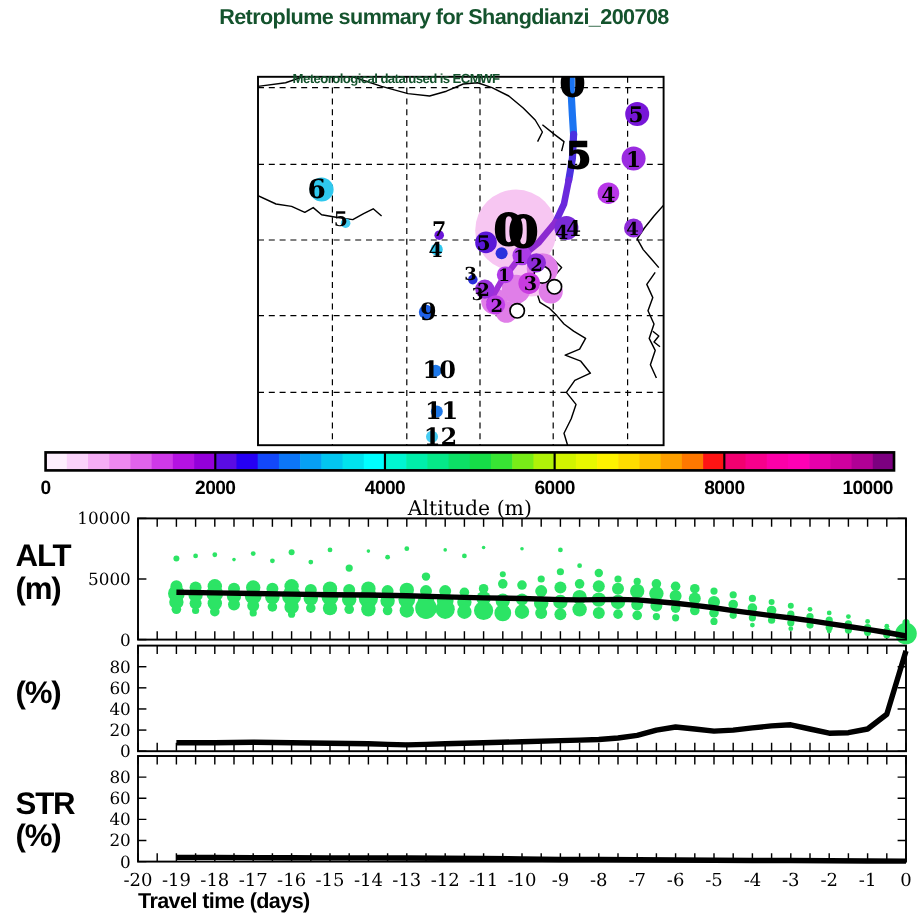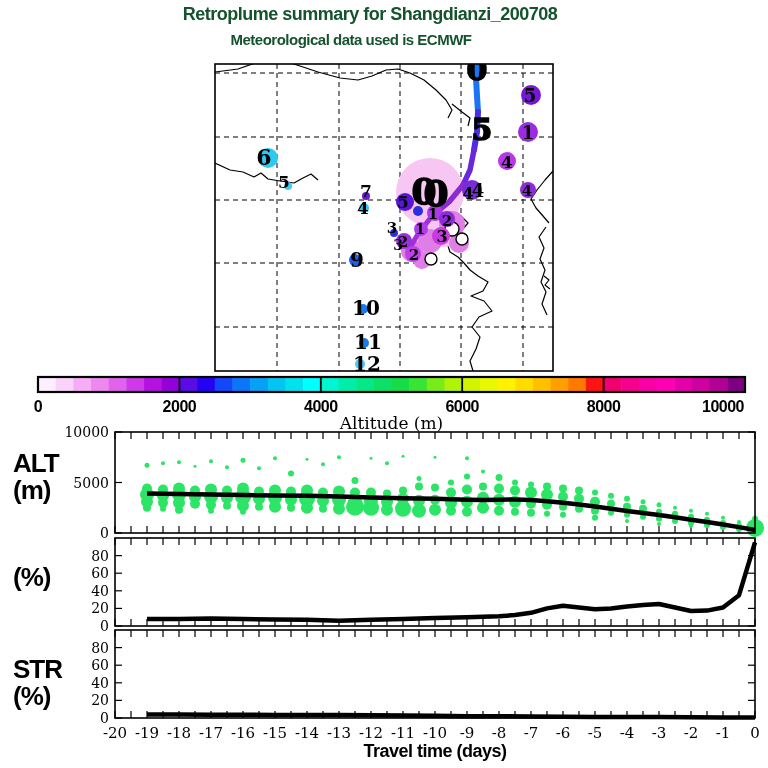--- a/index.html
+++ b/index.html
@@ -2,24 +2,24 @@
 <html><head>
 <meta charset="utf-8">
 <style>
   html,body{margin:0;padding:0;background:#fff;}
   .fig{position:relative;width:768px;height:768px;background:#fff;overflow:hidden;
        font-family:"Liberation Sans",sans-serif;}
   #plot{position:absolute;left:0;top:0;}
   .hdr{position:absolute;text-align:center;color:#14532d;font-weight:bold;letter-spacing:-0.5px;white-space:pre;}
   .h1{left:0;width:740px;top:4px;font-size:18px;}
   .h2{left:8px;width:752px;top:25px;font-size:16px;}
-  .h3{left:0;width:660px;top:31px;font-size:15px;padding-left:21px;}
+  .h3{left:0;width:660px;top:60px;font-size:11px;}
   .plabel{position:absolute;left:13px;width:95px;color:#000;font-weight:bold;
           font-size:26px;letter-spacing:-1px;line-height:27px;}
-  .xtitle{position:absolute;left:115px;width:640px;top:741px;text-align:center;
+  .xtitle{position:absolute;left:115px;width:640px;top:741px;
           color:#000;font-weight:bold;font-size:18px;letter-spacing:-0.5px;}
   text{fill:#000;}
   .serif{font-family:"DejaVu Serif",serif;}
   .serifb{font-family:"DejaVu Serif",serif;font-weight:bold;}
   .sansb{font-family:"Liberation Sans",sans-serif;font-weight:bold;letter-spacing:-0.5px;}
 </style>
 </head>
 <body>
 
 <div class="fig">

